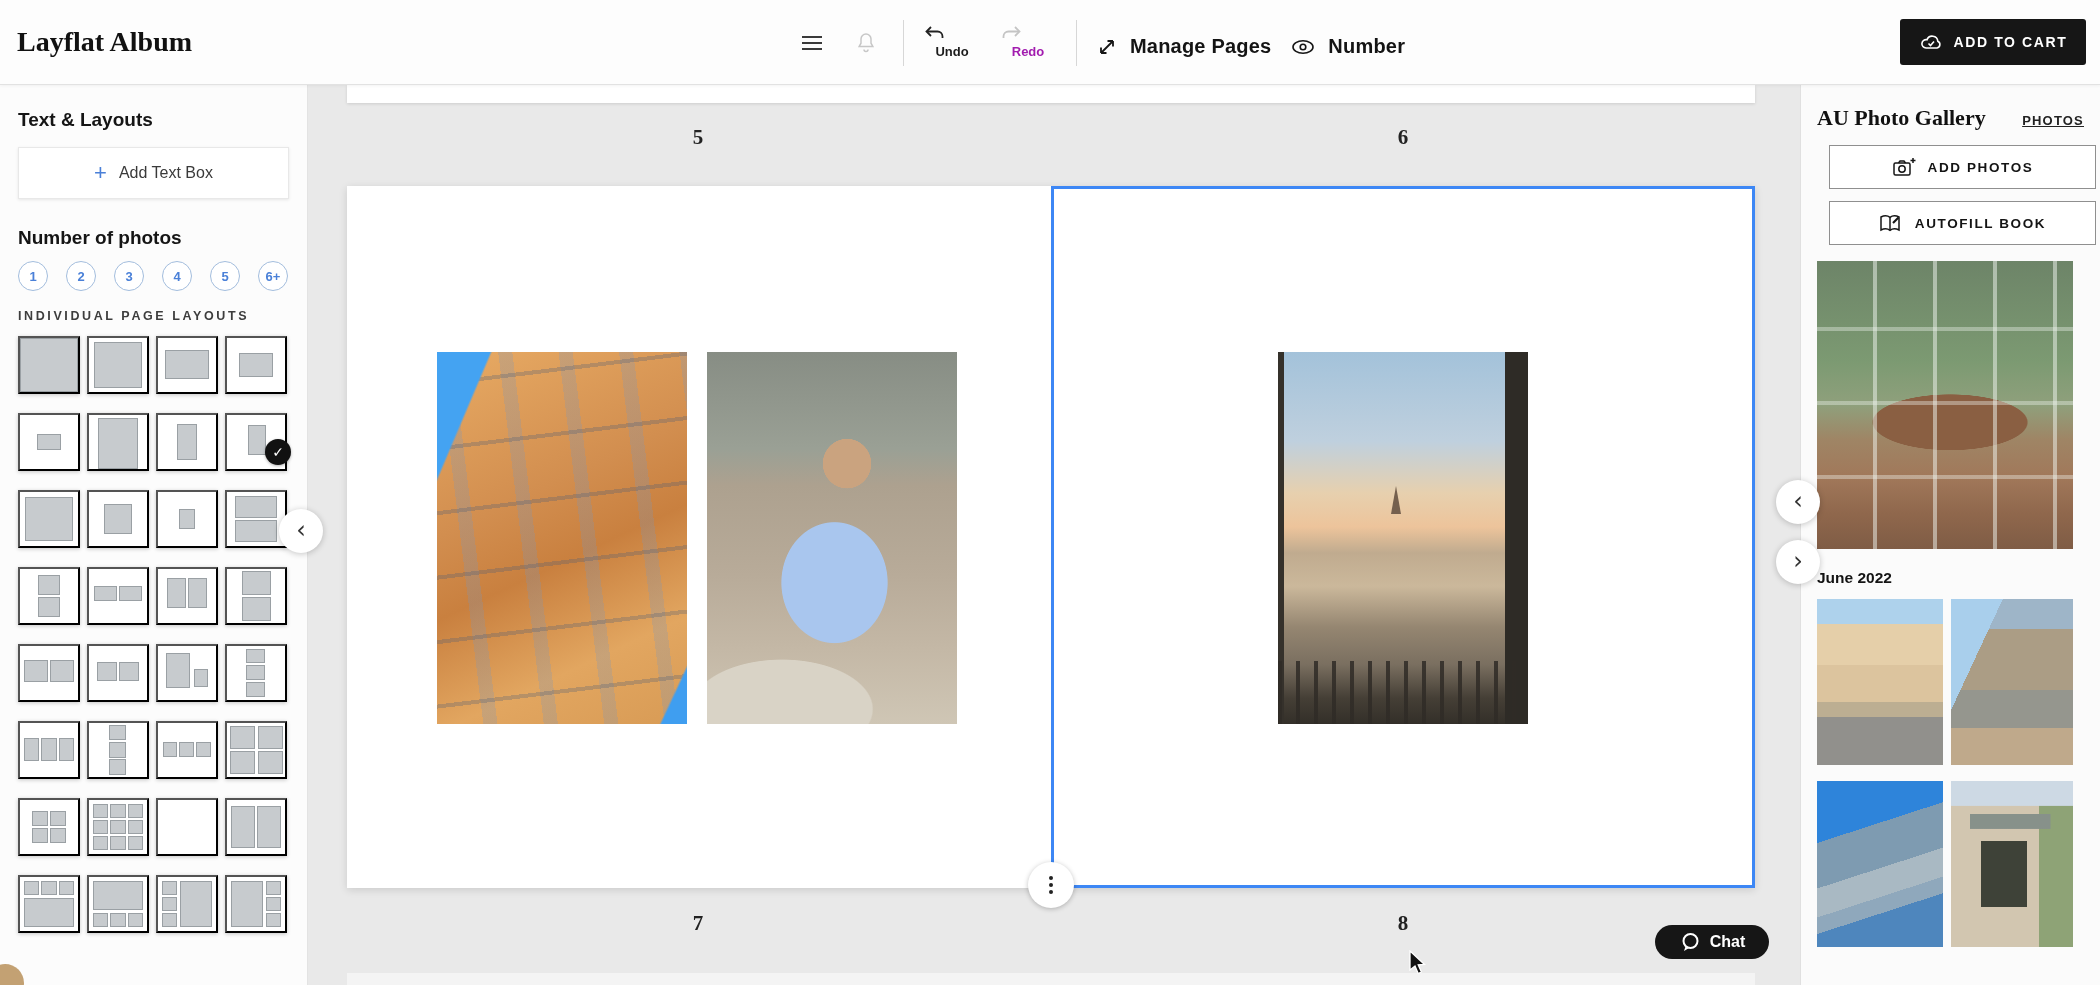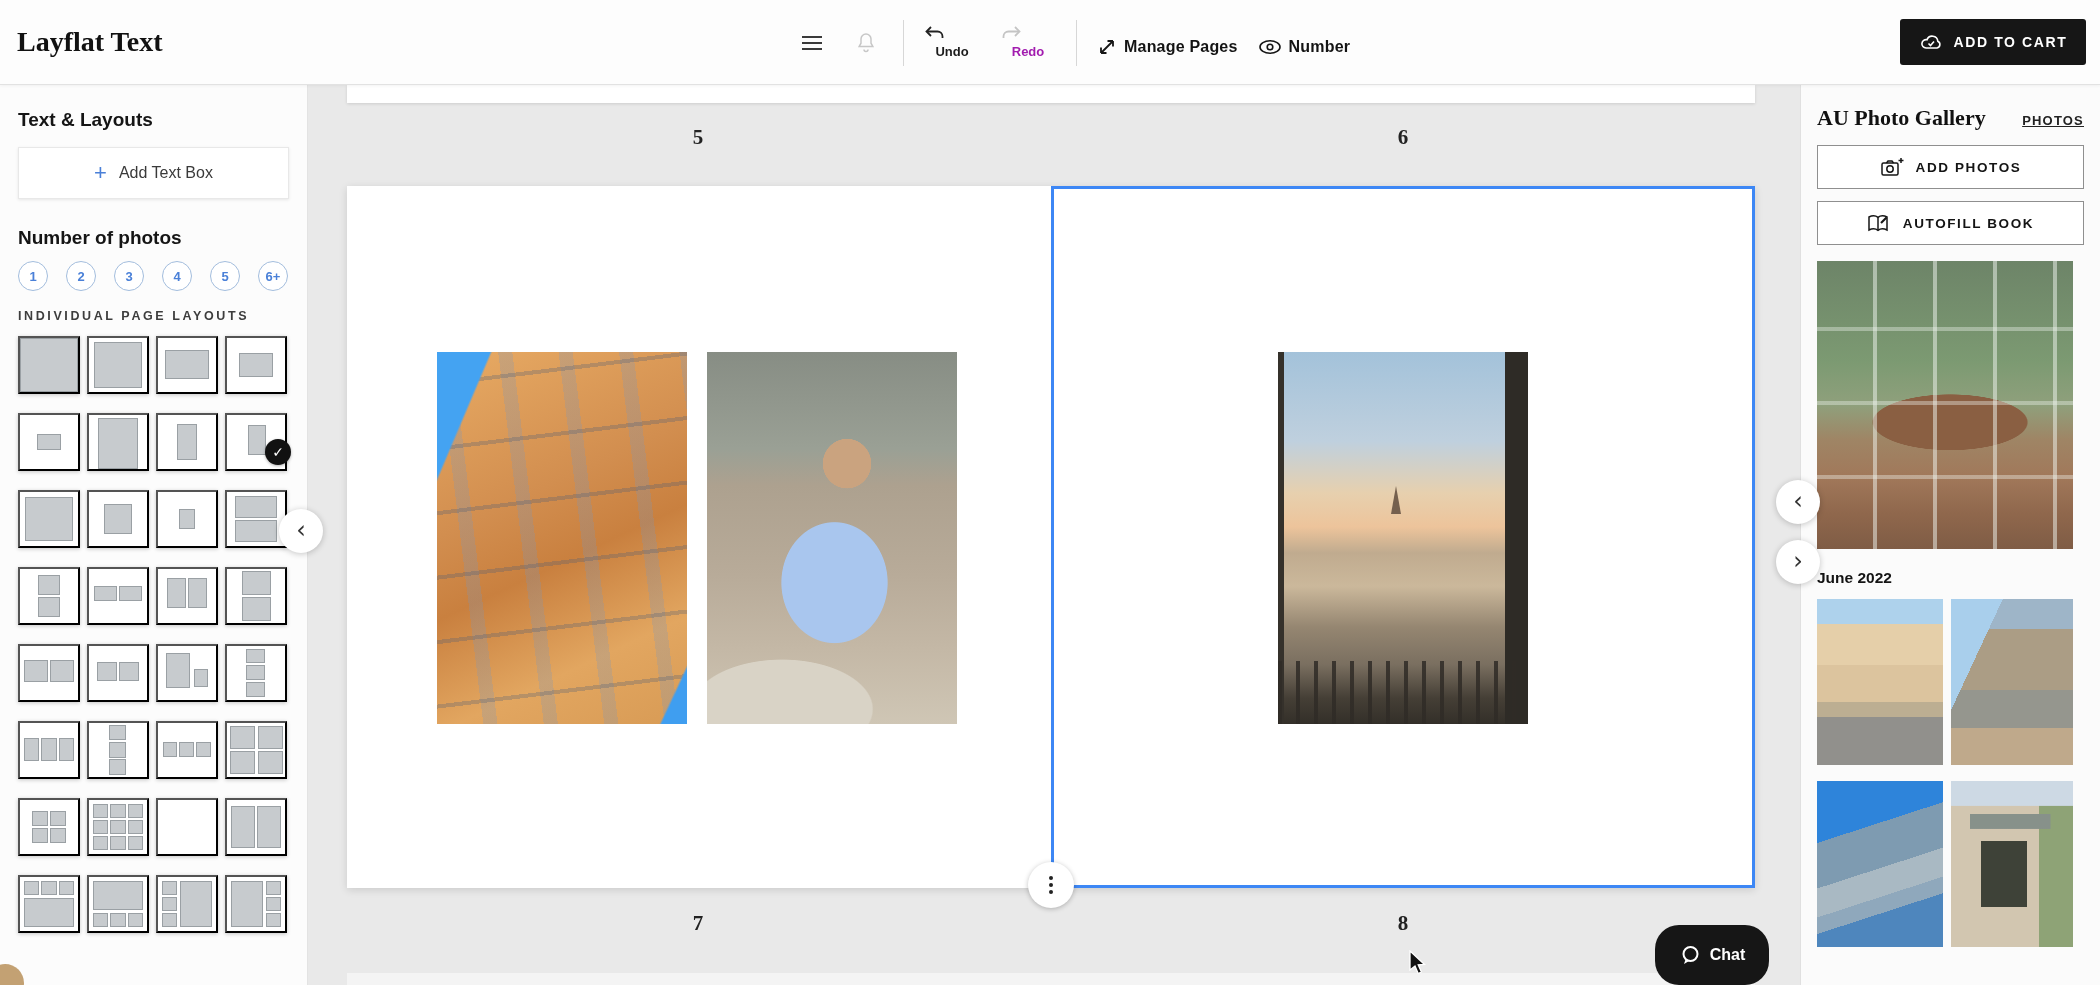--- a/index.html
+++ b/index.html
@@ -26,22 +26,22 @@
   .icon-btn { background:none; border:none; cursor:pointer; display:flex; align-items:center; justify-content:center; width:34px; height:40px; }
   .hamburger { display:inline-block; width:20px; }
   .hamburger i { display:block; height:2px; background:#3a3a3a; margin:4px 0; }
   .vdiv { width:1px; height:46px; background:#d7d7d7; }
   .stack-btn {
     background:none; border:none; cursor:pointer; display:flex; flex-direction:column;
     gap:2px; font-family:inherit; font-weight:bold; font-size:13px; color:#1c1c1c; width:56px;
   }
   .stack-btn.disabled { color:#a21caf; cursor:default; }
   .text-btn {
-    background:none; border:none; cursor:pointer; display:flex; align-items:center; gap:7px;
-    font-family:inherit; font-weight:bold; font-size:16px; color:#141414; letter-spacing:.2px;margin-top:8px;
+    background:none; border:none; cursor:pointer; display:flex; align-items:center; gap:13px;
+    font-family:inherit; font-weight:bold; font-size:20px; color:#141414; letter-spacing:.2px;margin-top:8px;
   }
   .cart-btn {
     position:absolute; right:14px; top:19px; width:186px; height:46px;
     background:var(--button_dark,#161616); color:#fff; border:none; border-radius:3px; cursor:pointer;
     display:flex; align-items:center; justify-content:center; gap:11px;
     font-family:inherit; font-weight:bold; font-size:14px; letter-spacing:1.6px;
   }
   
   .left-panel {
     position:absolute; left:0; top:85px; width:308px; height:900px;
@@ -103,21 +103,21 @@
   .right-panel {
     position:absolute; left:1800px; top:85px; width:300px; height:900px;
     background:#fbfbfb; border-left:1px solid #e0e0e0; padding:20px 16px; z-index:10; overflow:hidden;
   }
   .rp-header { display:flex; align-items:baseline; justify-content:space-between; }
   .rp-title { font-family:"Liberation Serif", serif; font-weight:bold; font-size:22px; color:#111; }
   .switch-link { font-size:13px; font-weight:bold; letter-spacing:1.2px; color:#222; text-decoration:underline; cursor:pointer; background:none; border:none; font-family:inherit; }
   .rp-btn {
     margin-top:14px; width:100%; height:44px; background:#fff; border:1px solid #8f8f8f; cursor:pointer;
     display:flex; align-items:center; justify-content:center; gap:12px;
-    font-family:inherit; font-size:13.5px; font-weight:bold; letter-spacing:1.6px; color:#141414;
+    font-family:inherit; font-size:13.5px; font-weight:bold; letter-spacing:1.6px; color:#141414;margin-left:12px;
   }
   .rp-btn + .rp-btn { margin-top:12px; }
   .sort-row { margin-top:24px; display:flex; gap:8px; }
   .sort-box { position:relative; flex:1; height:40px; border:1px solid #c9c9c9; background:#fbfbfb; cursor:pointer;
     display:flex; align-items:center; justify-content:space-between; padding:0 12px; }
   .sort-label { position:absolute; left:10px; top:-8px; background:#fbfbfb; padding:0 5px; font-size:11px; color:#8a8a8a; }
   .sort-value { font-size:13.5px; color:#1e1e1e; }
   .filter-btn { width:40px; height:40px; background:#fbfbfb; border:1px solid #c9c9c9; cursor:pointer;
     display:flex; align-items:center; justify-content:center; }
   .gallery-preview { margin-top:16px; width:256px; height:288px; cursor:pointer; }
@@ -157,37 +157,37 @@
     background-image:
       linear-gradient(#3e4238,#3e4238),
       linear-gradient(#87918a,#87918a),
       linear-gradient(90deg,#cdd9e4 0 100%),
       linear-gradient(90deg,#d2c6b0 0 72%,#8ea376 72%);
     background-size:38% 40%, 66% 9%, 100% 15%, 100% 100%;
     background-position:40% 60%, 46% 22%, 0 0, 0 0;
     background-repeat:no-repeat; }
   
   .chat-btn {
-    position:absolute; left:1655px; top:925px; width:114px; height:60px; border-radius:24px;
+    position:absolute; left:1655px; top:925px; width:114px; height:34px; border-radius:24px;
     background:var(--button_dark,#161616); color:#fff; border:none; cursor:pointer; z-index:50;
     display:flex; align-items:center; justify-content:center; gap:9px;
     font-family:inherit; font-size:16px; font-weight:bold;
   }
   .cursor { position:absolute; left:1408px; top:950px; z-index:60; pointer-events:none; }
   .corner-peek { position:absolute; left:-14px; top:964px; width:38px; height:38px; border-radius:50%;
     background:radial-gradient(circle at 60% 40%, #c3a173 0 55%, #8a6b48 100%); z-index:45; }
   svg { display:block; }
 </style>
 </head>
 <body>
 
 <div id="app">
 
   <header class="topbar">
-    <div class="logo">Layflat Text</div>
+    <div class="logo">Layflat Album</div>
 
     <div class="topbar-center">
       <button class="icon-btn">
         <span class="hamburger">
             <i></i>
             <i></i>
             <i></i>
           </span>
       </button>
       <button class="icon-btn">

